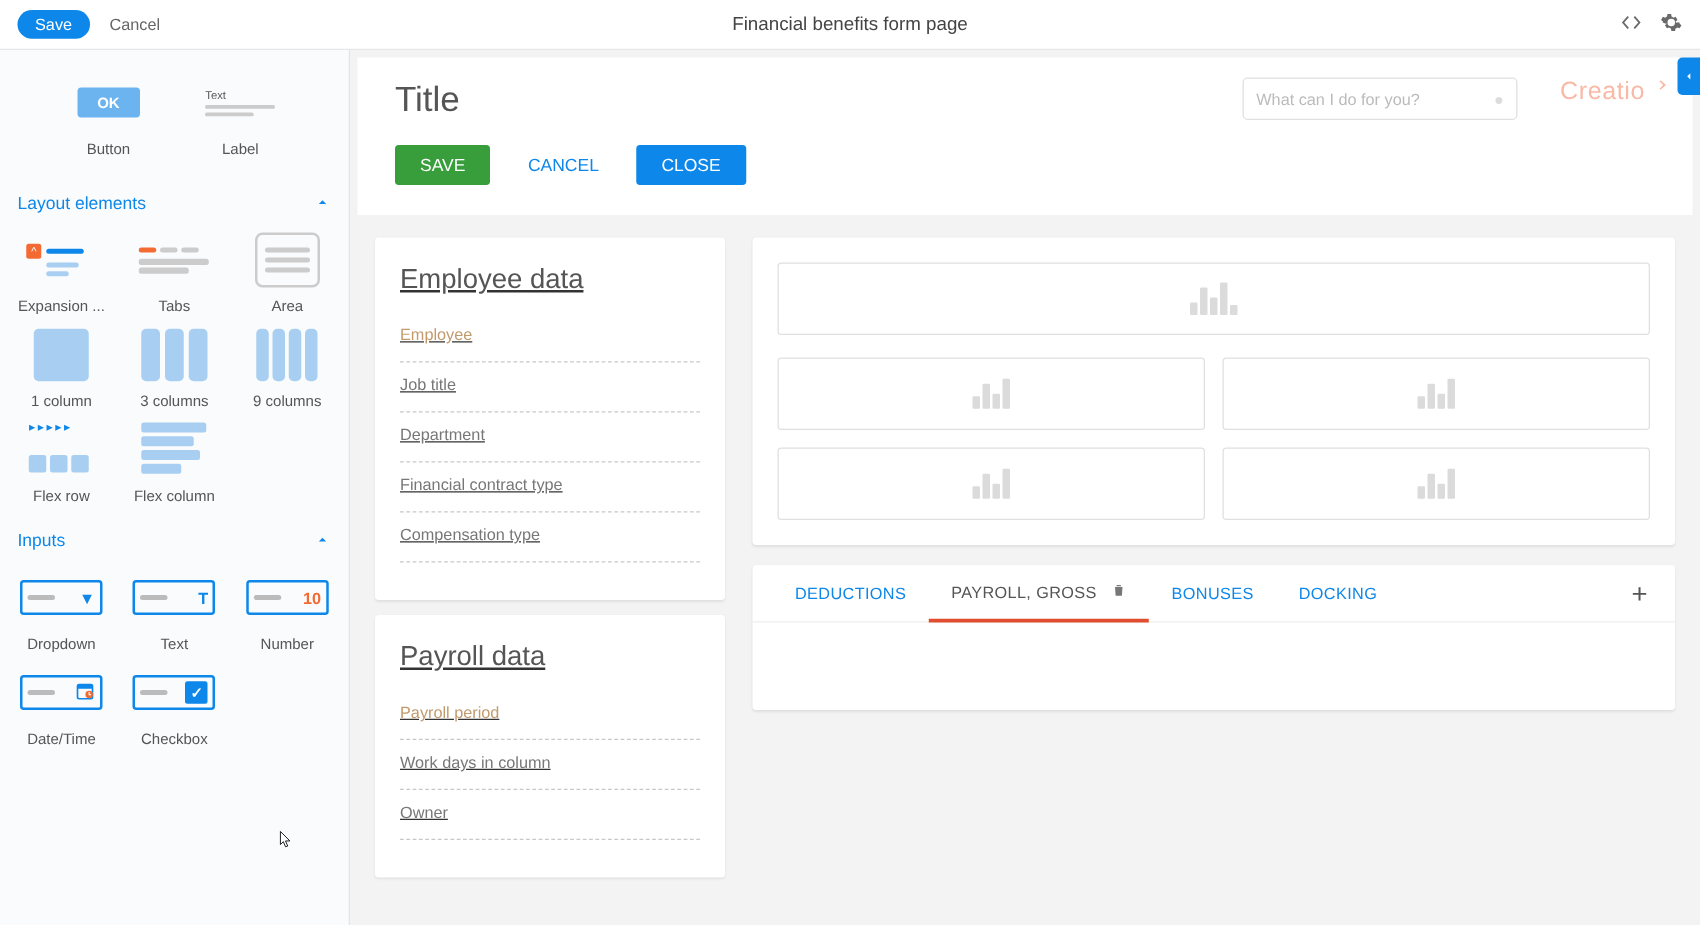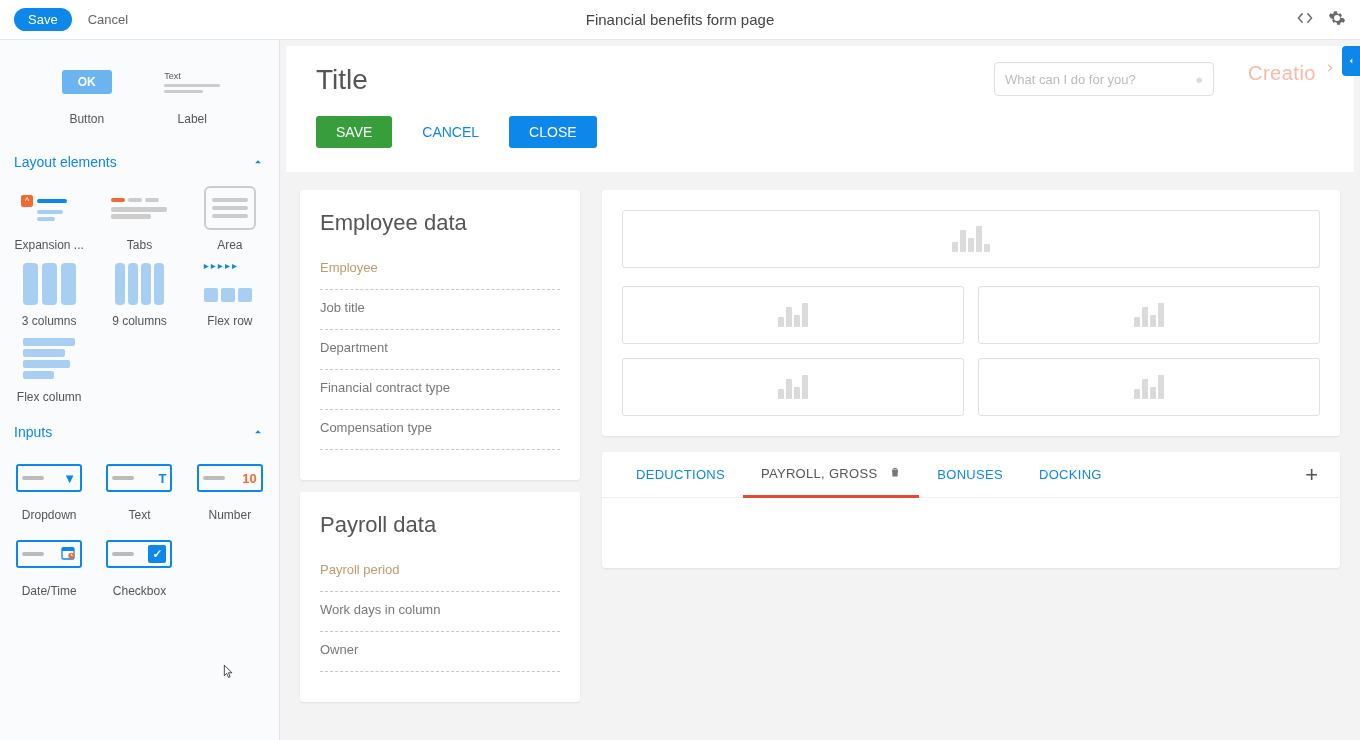--- a/index.html
+++ b/index.html
@@ -63,21 +63,21 @@
   .cbtn { padding:8px 20px; font-size:14px; border-radius:3px; border:none; cursor:pointer; font-weight:500;}
   .cbtn.save { background:#379e3b; color:#fff;}
   .cbtn.cancel { background:none; color:#0d87e9;}
   .cbtn.close { background:#0d87e9; color:#fff;}
   .search-pill { position:absolute; top:16px; right:140px; width:220px; height:34px; border:1px solid #e0e0e0; border-radius:4px; display:flex; align-items:center; padding:0 10px; color:#bbb; font-size:13px; justify-content:space-between;}
   .logo { position:absolute; top:16px; right:18px; color:#f9b9a6; font-size:20px; font-weight:400; letter-spacing:0.5px; display:flex; align-items:center;}
   .collapse-tab { position:absolute; right:0; top:6px; width:18px; height:30px; background:#0d87e9; border-top-left-radius:4px; border-bottom-left-radius:4px; display:flex; align-items:center; justify-content:center; z-index:5;}
   .collapse-tab svg { fill:#fff; width:10px; height:10px;}
 
   .canvas-body { padding:12px 20px; display:flex; gap:22px;}
-  .left-col { width:280px; display:flex; flex-direction:column; gap:12px;}
+  .left-col { width:280px; display:flex; flex-direction:column; gap:12px;text-decoration:underline;}
   .right-col { flex:1; display:flex; flex-direction:column; gap:16px;}
 
   .card { background:#fff; border-radius:3px; box-shadow:0 1px 2px rgba(0,0,0,0.08); padding:20px 20px 30px 20px;}
   .card h2 { font-size:22px; color:#555; font-weight:500; margin-bottom:14px;}
   .field { border-bottom:1px dashed #c8c8c8; padding:10px 0 14px 0; font-size:13px; color:#777;}
   .field.req { color:#c29a6c;}
 
   .placeholder-box { border:1px solid #e0e0e0; border-radius:3px; background:#fff; display:flex; align-items:center; justify-content:center; height:58px;}
   .placeholder-box .skel { display:flex; align-items:flex-end; gap:2px; opacity:0.35;}
   .placeholder-box .skel div { width:6px; background:#999; border-radius:1px;}
@@ -182,20 +182,28 @@
             <div class="pv-area">
               <div class="ln"></div>
               <div class="ln"></div>
               <div class="ln"></div>
             </div>
           </div>
         <span class="lbl">Area</span>
       </div>
       <div class="palette-item">
         <div class="preview">
+            <div class="pv-cols one">
+              <div></div>
+            </div>
+          </div>
+        <span class="lbl">1 column</span>
+      </div>
+      <div class="palette-item">
+        <div class="preview">
             <div class="pv-cols three">
               <div></div>
               <div></div>
               <div></div>
             </div>
           </div>
         <span class="lbl">3 columns</span>
       </div>
       <div class="palette-item">
         <div class="preview">

